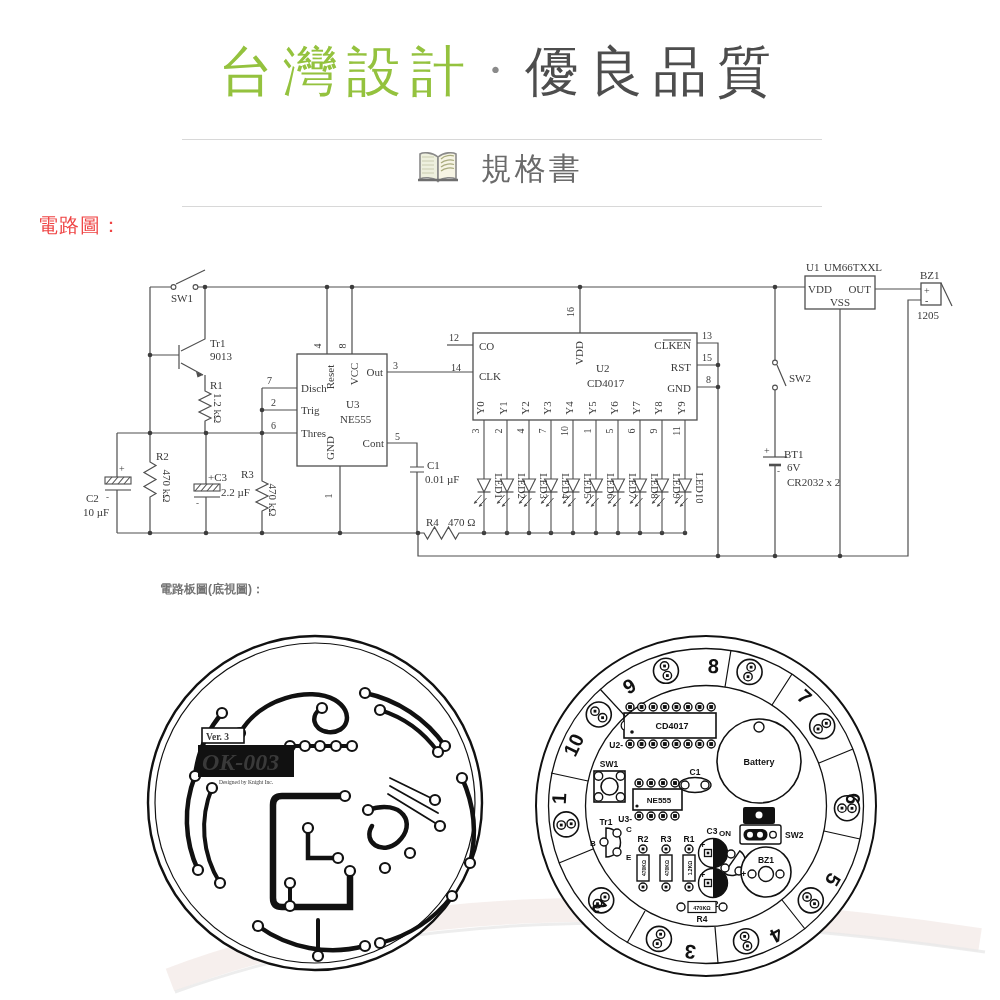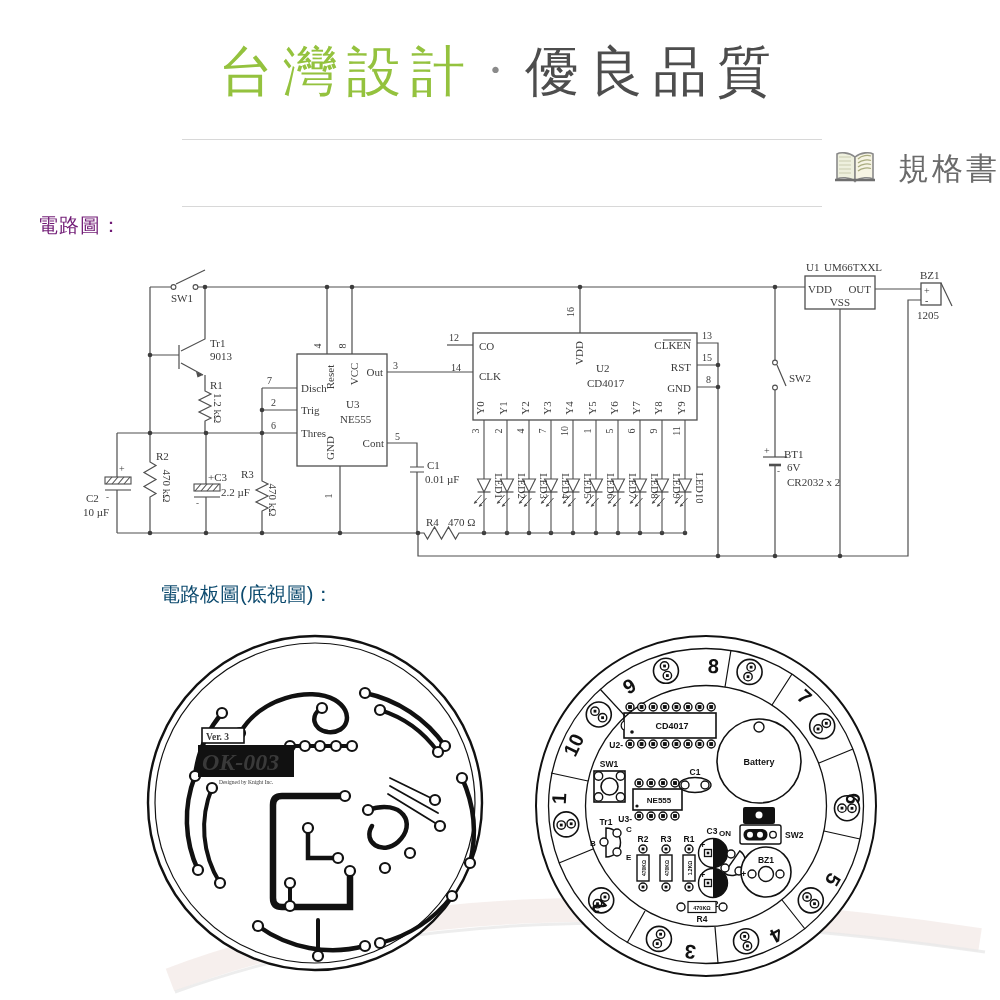--- a/index.html
+++ b/index.html
@@ -6,26 +6,26 @@
   .page{position:relative;width:1000px;height:1000px;background:#fff;overflow:hidden;
         font-family:"Liberation Sans",sans-serif;}
   .title{position:absolute;top:36px;left:0;right:0;text-align:center;
          font-size:54px;letter-spacing:10px;font-weight:400;white-space:nowrap;}
   .title .green{color:#94c23e;}
   .title .dot{color:#8a8a8a;font-size:40px;vertical-align:6px;}
   .title .gray{color:#4d4d4d;}
   .rule{position:absolute;left:182px;width:640px;height:1px;background:#d8d8d8;}
   .rule.r1{top:139px;}
   .rule.r2{top:206px;}
-  .specrow{position:absolute;top:148px;left:0;right:0;text-align:right;color:#6b6b6b;
+  .specrow{position:absolute;top:148px;left:0;right:0;text-align:center;color:#6b6b6b;
            font-size:31px;letter-spacing:3px;}
   .specrow .icon{display:inline-block;vertical-align:-6px;margin-right:10px;}
-  .seclabel{position:absolute;font-size:20px;color:#701a75;letter-spacing:1px;}
+  .seclabel{position:absolute;font-size:20px;color:#ef4444;letter-spacing:1px;}
   .lbl-circuit{top:212px;left:38px;}
-  .caption{position:absolute;top:581px;font-size:20px;color:#0c4a6e;}
+  .caption{position:absolute;top:581px;font-size:12px;color:#737373;font-weight:bold;}
   .cap-left{left:160px;}
   .cap-right{left:570px;}
   svg text{font-family:"Liberation Serif",serif;fill:#3a3a3a;}
   svg .pcbtxt{font-family:"Liberation Sans",sans-serif;font-weight:bold;fill:#111;}
   .sch{position:absolute;left:0;top:248px;}
   .pcbL{position:absolute;left:140px;top:628px;}
   .pcbR{position:absolute;left:526px;top:626px;}
   .wm{position:absolute;left:0;top:840px;}
 </style>
 </head>

